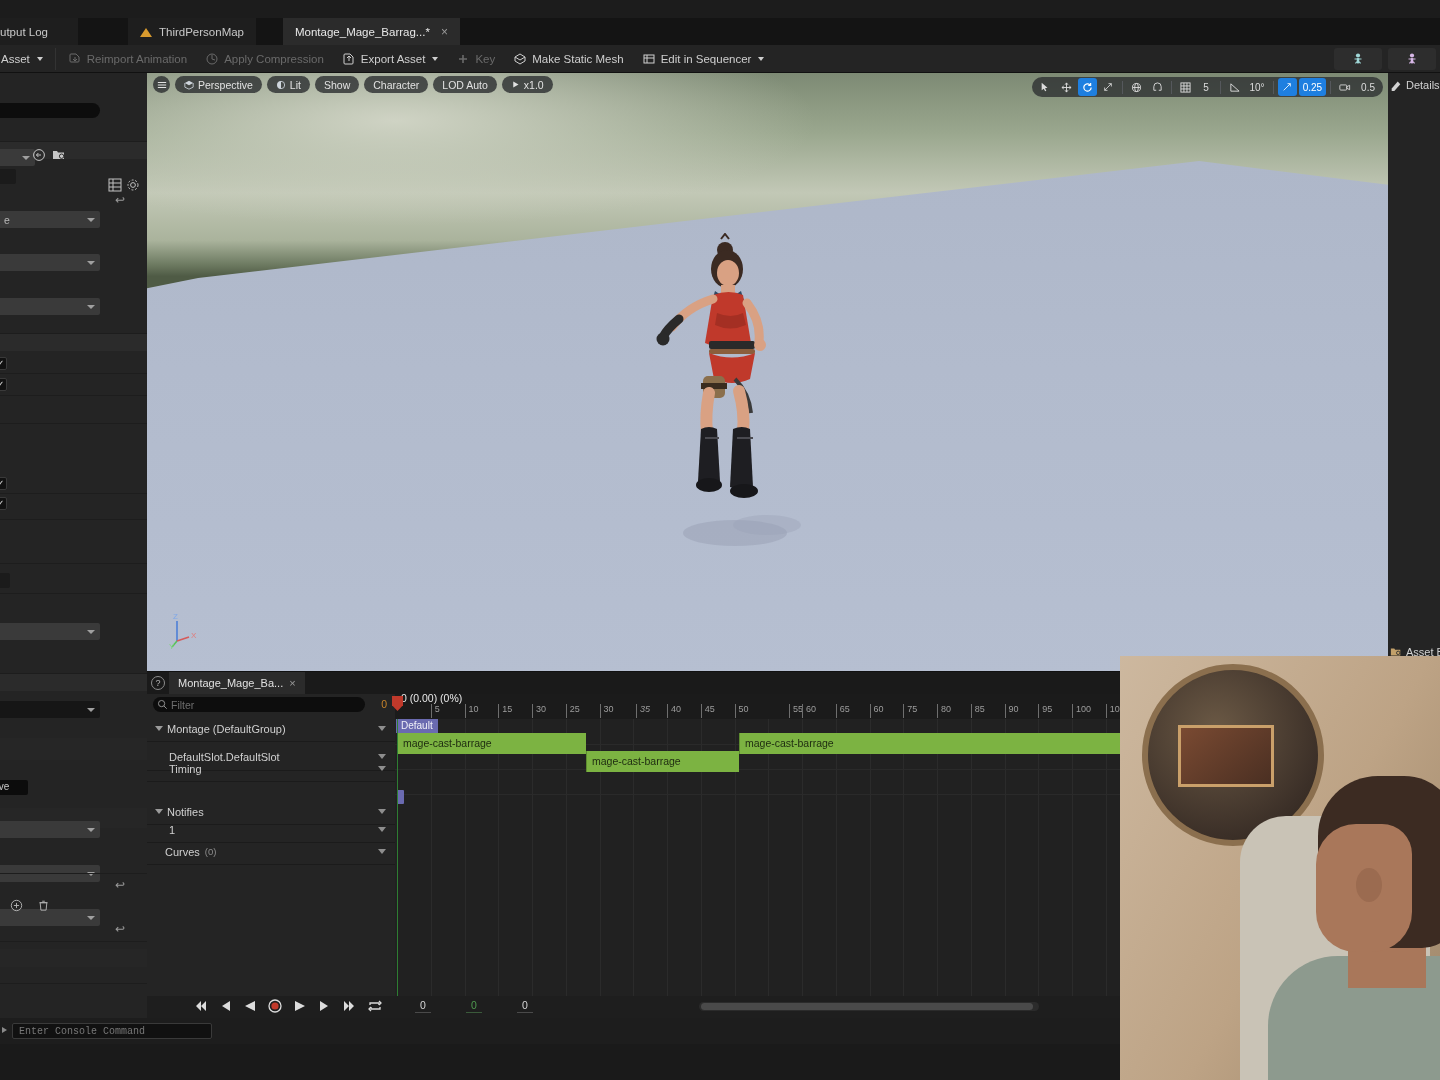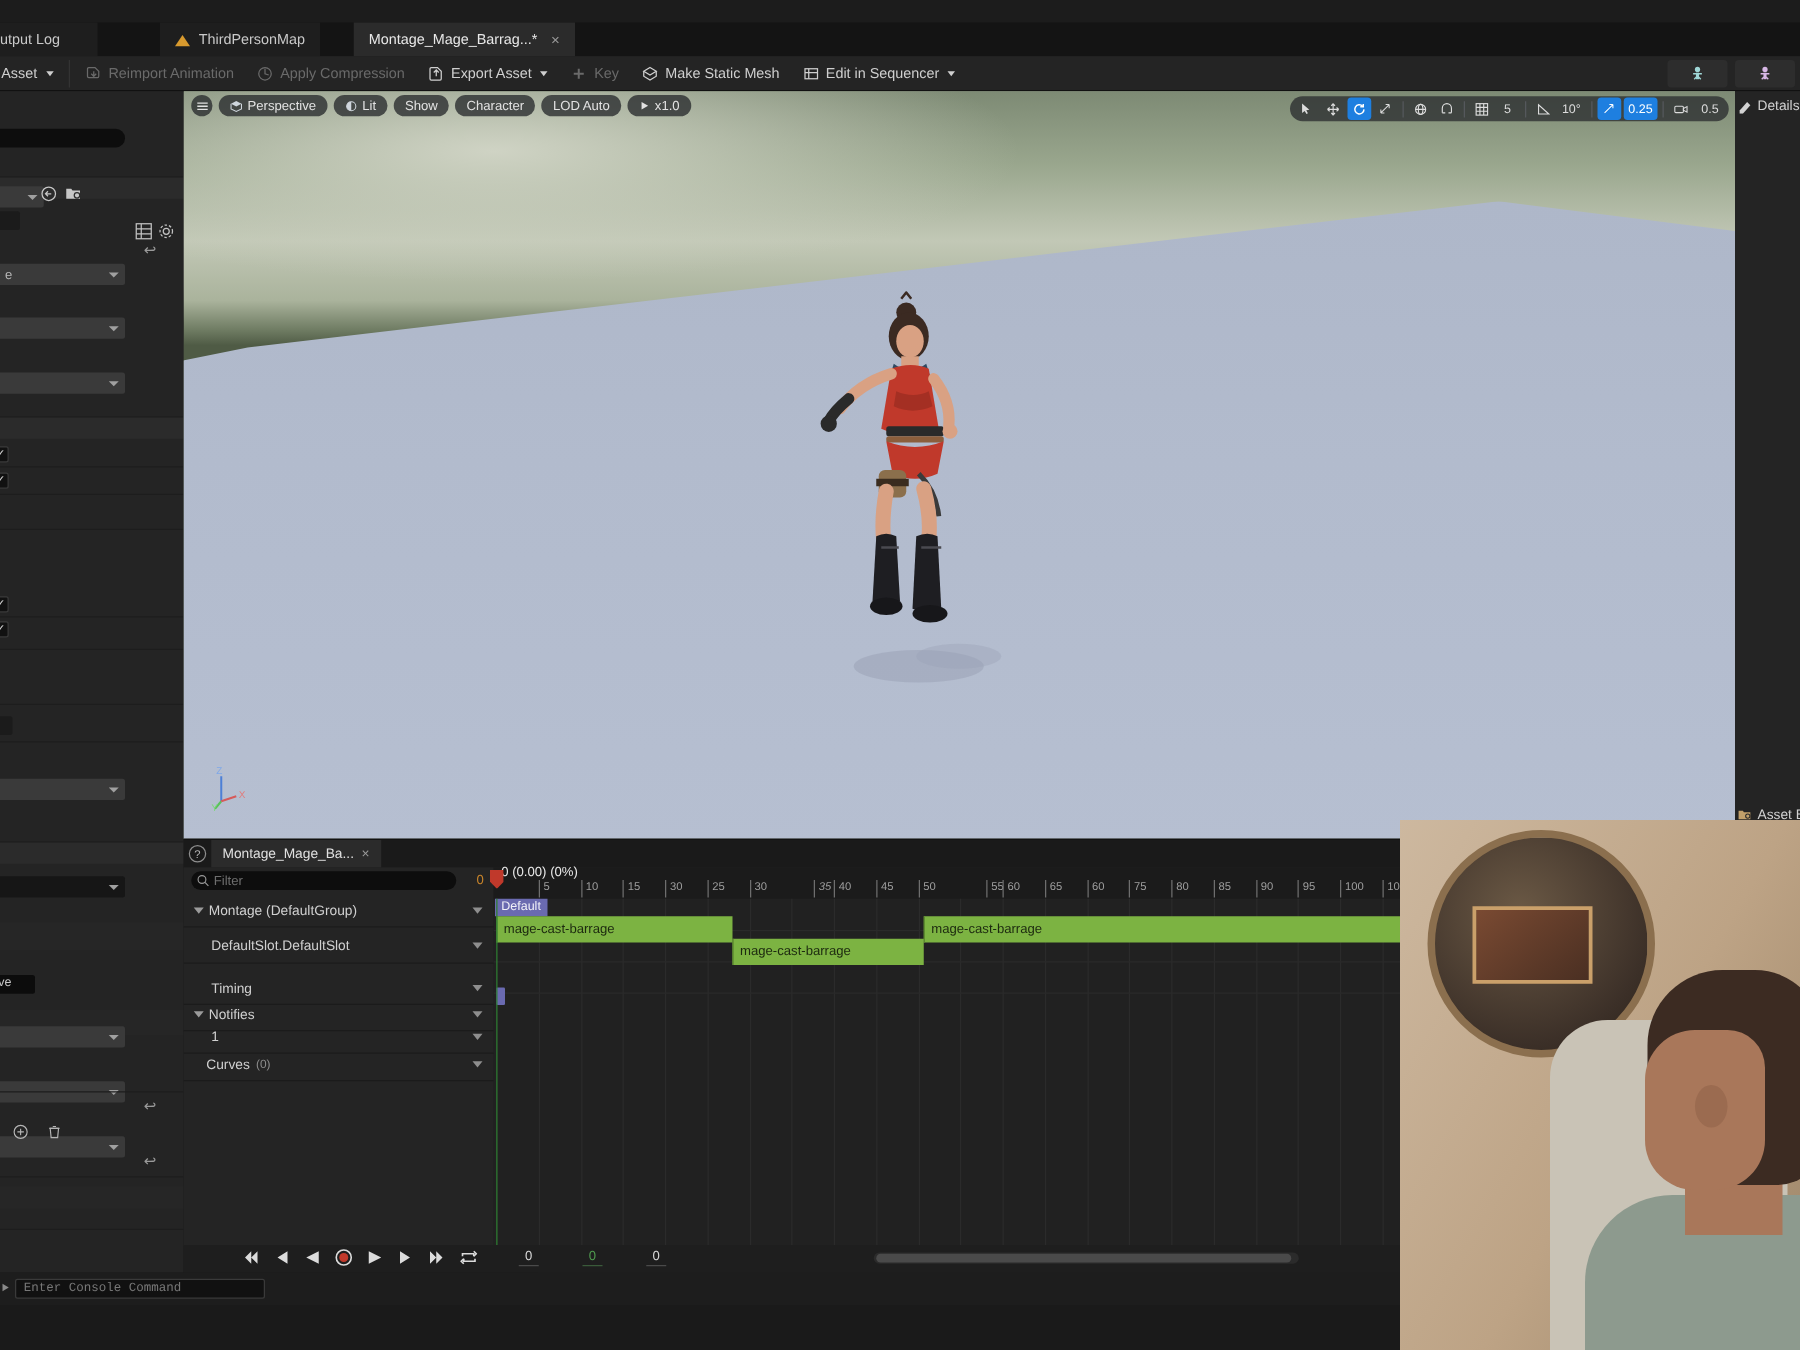--- a/index.html
+++ b/index.html
@@ -720,21 +720,21 @@
 
       <div class="tr-row" style="top:22px;padding-left:8px">
         <i class="twisty"></i>
         <span>Montage (DefaultGroup)</span>
         <i class="rowcaret"></i>
       </div>
       <div class="tr-row" style="top:49px;height:28px;padding-left:22px">
         <span>DefaultSlot.DefaultSlot</span>
         <i class="rowcaret"></i>
       </div>
-      <div class="tr-row" style="top:84px;padding-left:22px">
+      <div class="tr-row" style="top:62px;padding-left:22px">
         <span>Timing</span>
         <i class="rowcaret"></i>
       </div>
       <div class="tr-row" style="top:105px;padding-left:8px">
         <i class="twisty"></i>
         <span>Notifies</span>
         <i class="rowcaret"></i>
       </div>
       <div class="tr-row" style="top:123px;padding-left:22px">
         <span>1</span>
@@ -750,21 +750,21 @@
     <div class="mt-track">
       <div class="ruler">
         <div class="timehead">0 (0.00) (0%)</div>
         <div id="ticks">
             <div class="rtick" style="left: 35.75px;">5</div>
             <div class="rtick" style="left: 69.5px;">10</div>
             <div class="rtick" style="left: 103.25px;">15</div>
             <div class="rtick" style="left: 137px;">30</div>
             <div class="rtick" style="left: 170.75px;">25</div>
             <div class="rtick" style="left: 204.5px;">30</div>
-            <div class="rtick" style="left: 256px; font-style: italic;">35</div>
+            <div class="rtick" style="left: 241px; font-style: italic;">35</div>
             <div class="rtick" style="left: 272px;">40</div>
             <div class="rtick" style="left: 305.75px;">45</div>
             <div class="rtick" style="left: 339.5px;">50</div>
             <div class="rtick" style="left: 394px;">55</div>
             <div class="rtick" style="left: 407px;">60</div>
             <div class="rtick" style="left: 440.75px;">65</div>
             <div class="rtick" style="left: 474.5px;">60</div>
             <div class="rtick" style="left: 508.25px;">75</div>
             <div class="rtick" style="left: 542px;">80</div>
             <div class="rtick" style="left: 575.75px;">85</div>

